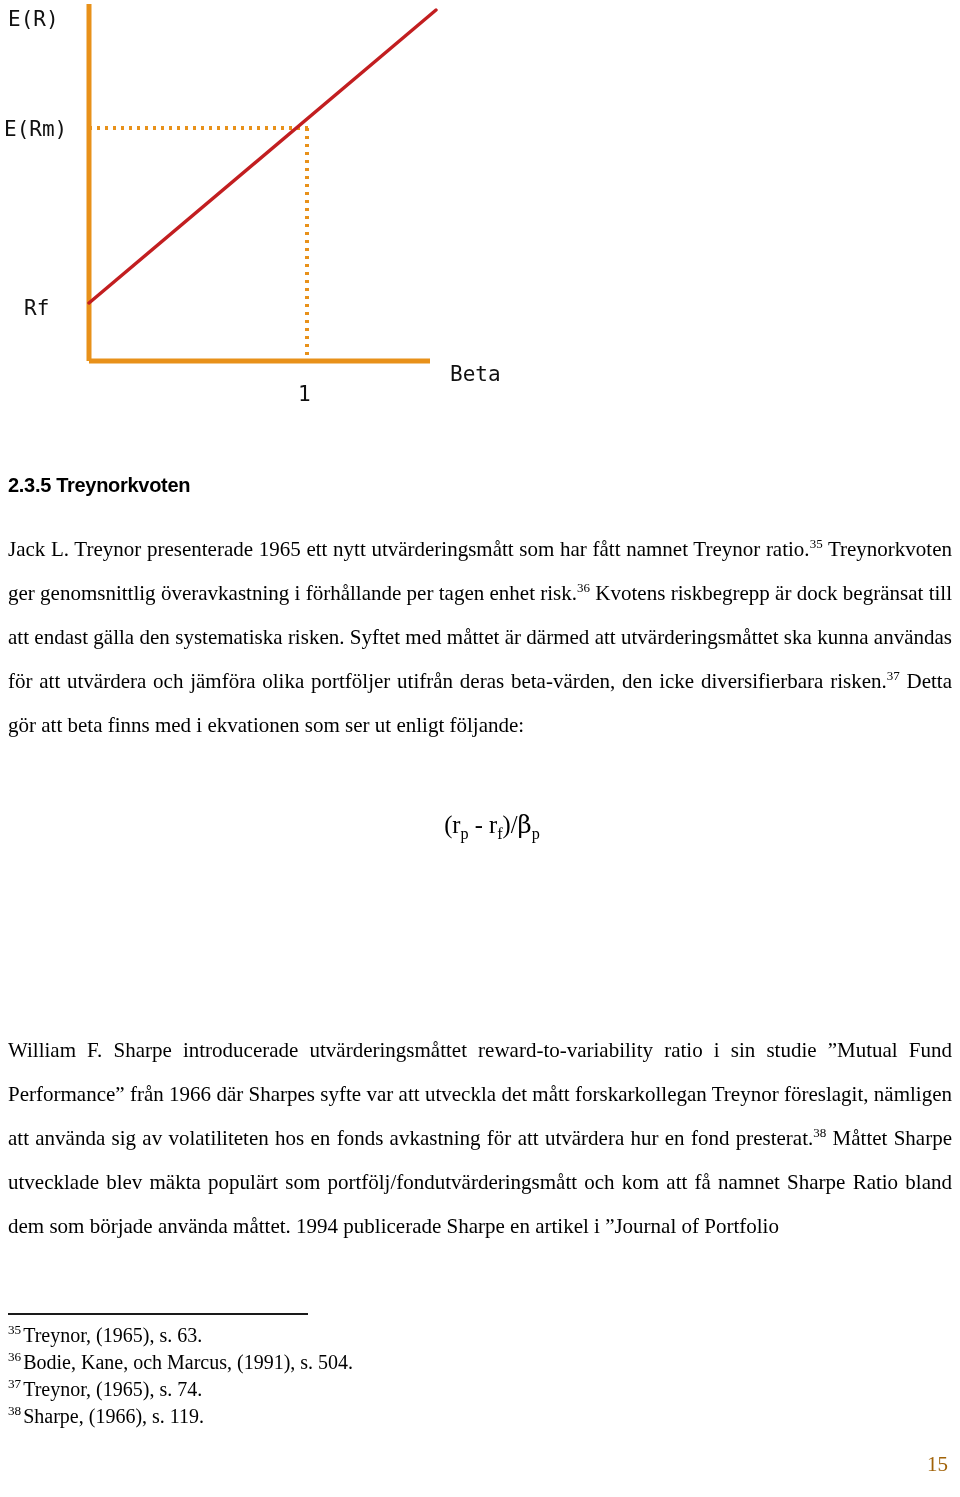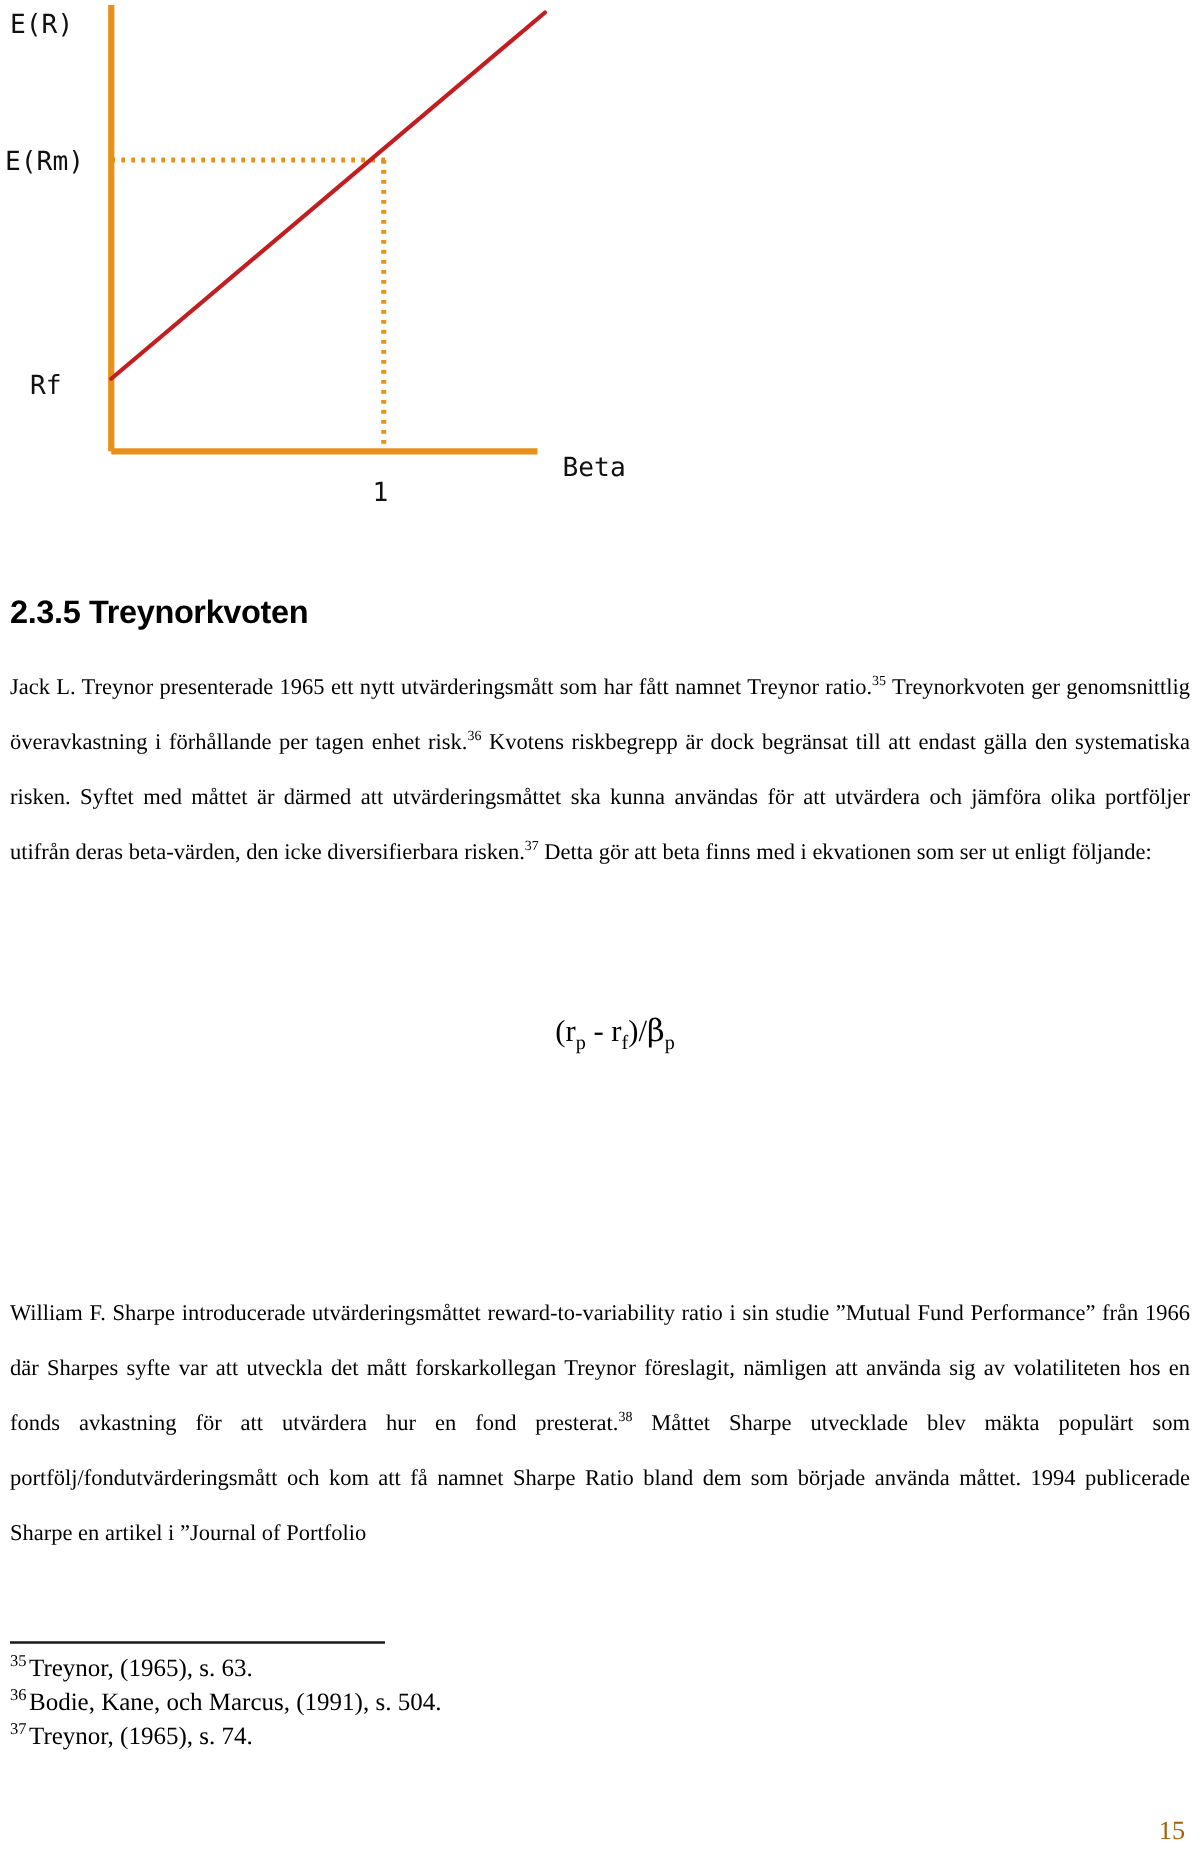--- a/index.html
+++ b/index.html
@@ -46,33 +46,33 @@
     top: 0;
     width: 960px;
     height: 1144px;
   }
   h2.section-heading {
     position: absolute;
     left: 8px;
     margin: 0;
     font-family: "Liberation Sans", sans-serif;
     font-weight: bold;
-    font-size: 26px;
+    font-size: 20px;
     letter-spacing: -0.3px;
     color: #000;
   }
   #heading-treynor { top: 474px; }
   #heading-sharpe  { top: 940px; }
 
   p.body-par {
     position: absolute;
     left: 8px;
     width: 944px;
     margin: 0;
-    font-size: 18px;
+    font-size: 21px;
     line-height: 44px;
     text-align: justify;
     text-justify: inter-word;
     color: #000;
   }
   #par-treynor { top: 527px; }
   #par-sharpe  { top: 1028px; }
 
   p.body-par sup {
     font-size: 0.62em;
@@ -175,17 +175,20 @@
   <div id="footnotes">
     <div class="footnote">
       <sup>35</sup><span>Treynor, (1965), s. 63.</span>
     </div>
     <div class="footnote">
       <sup>36</sup><span>Bodie, Kane, och Marcus, (1991), s. 504.</span>
     </div>
     <div class="footnote">
       <sup>37</sup><span>Treynor, (1965), s. 74.</span>
     </div>
+    <div class="footnote">
+      <sup>38</sup><span>Sharpe, (1966), s. 119.</span>
+    </div>
   </div>
 
   <div id="page-number">15</div>
 
 </div>
 
 </body></html>

